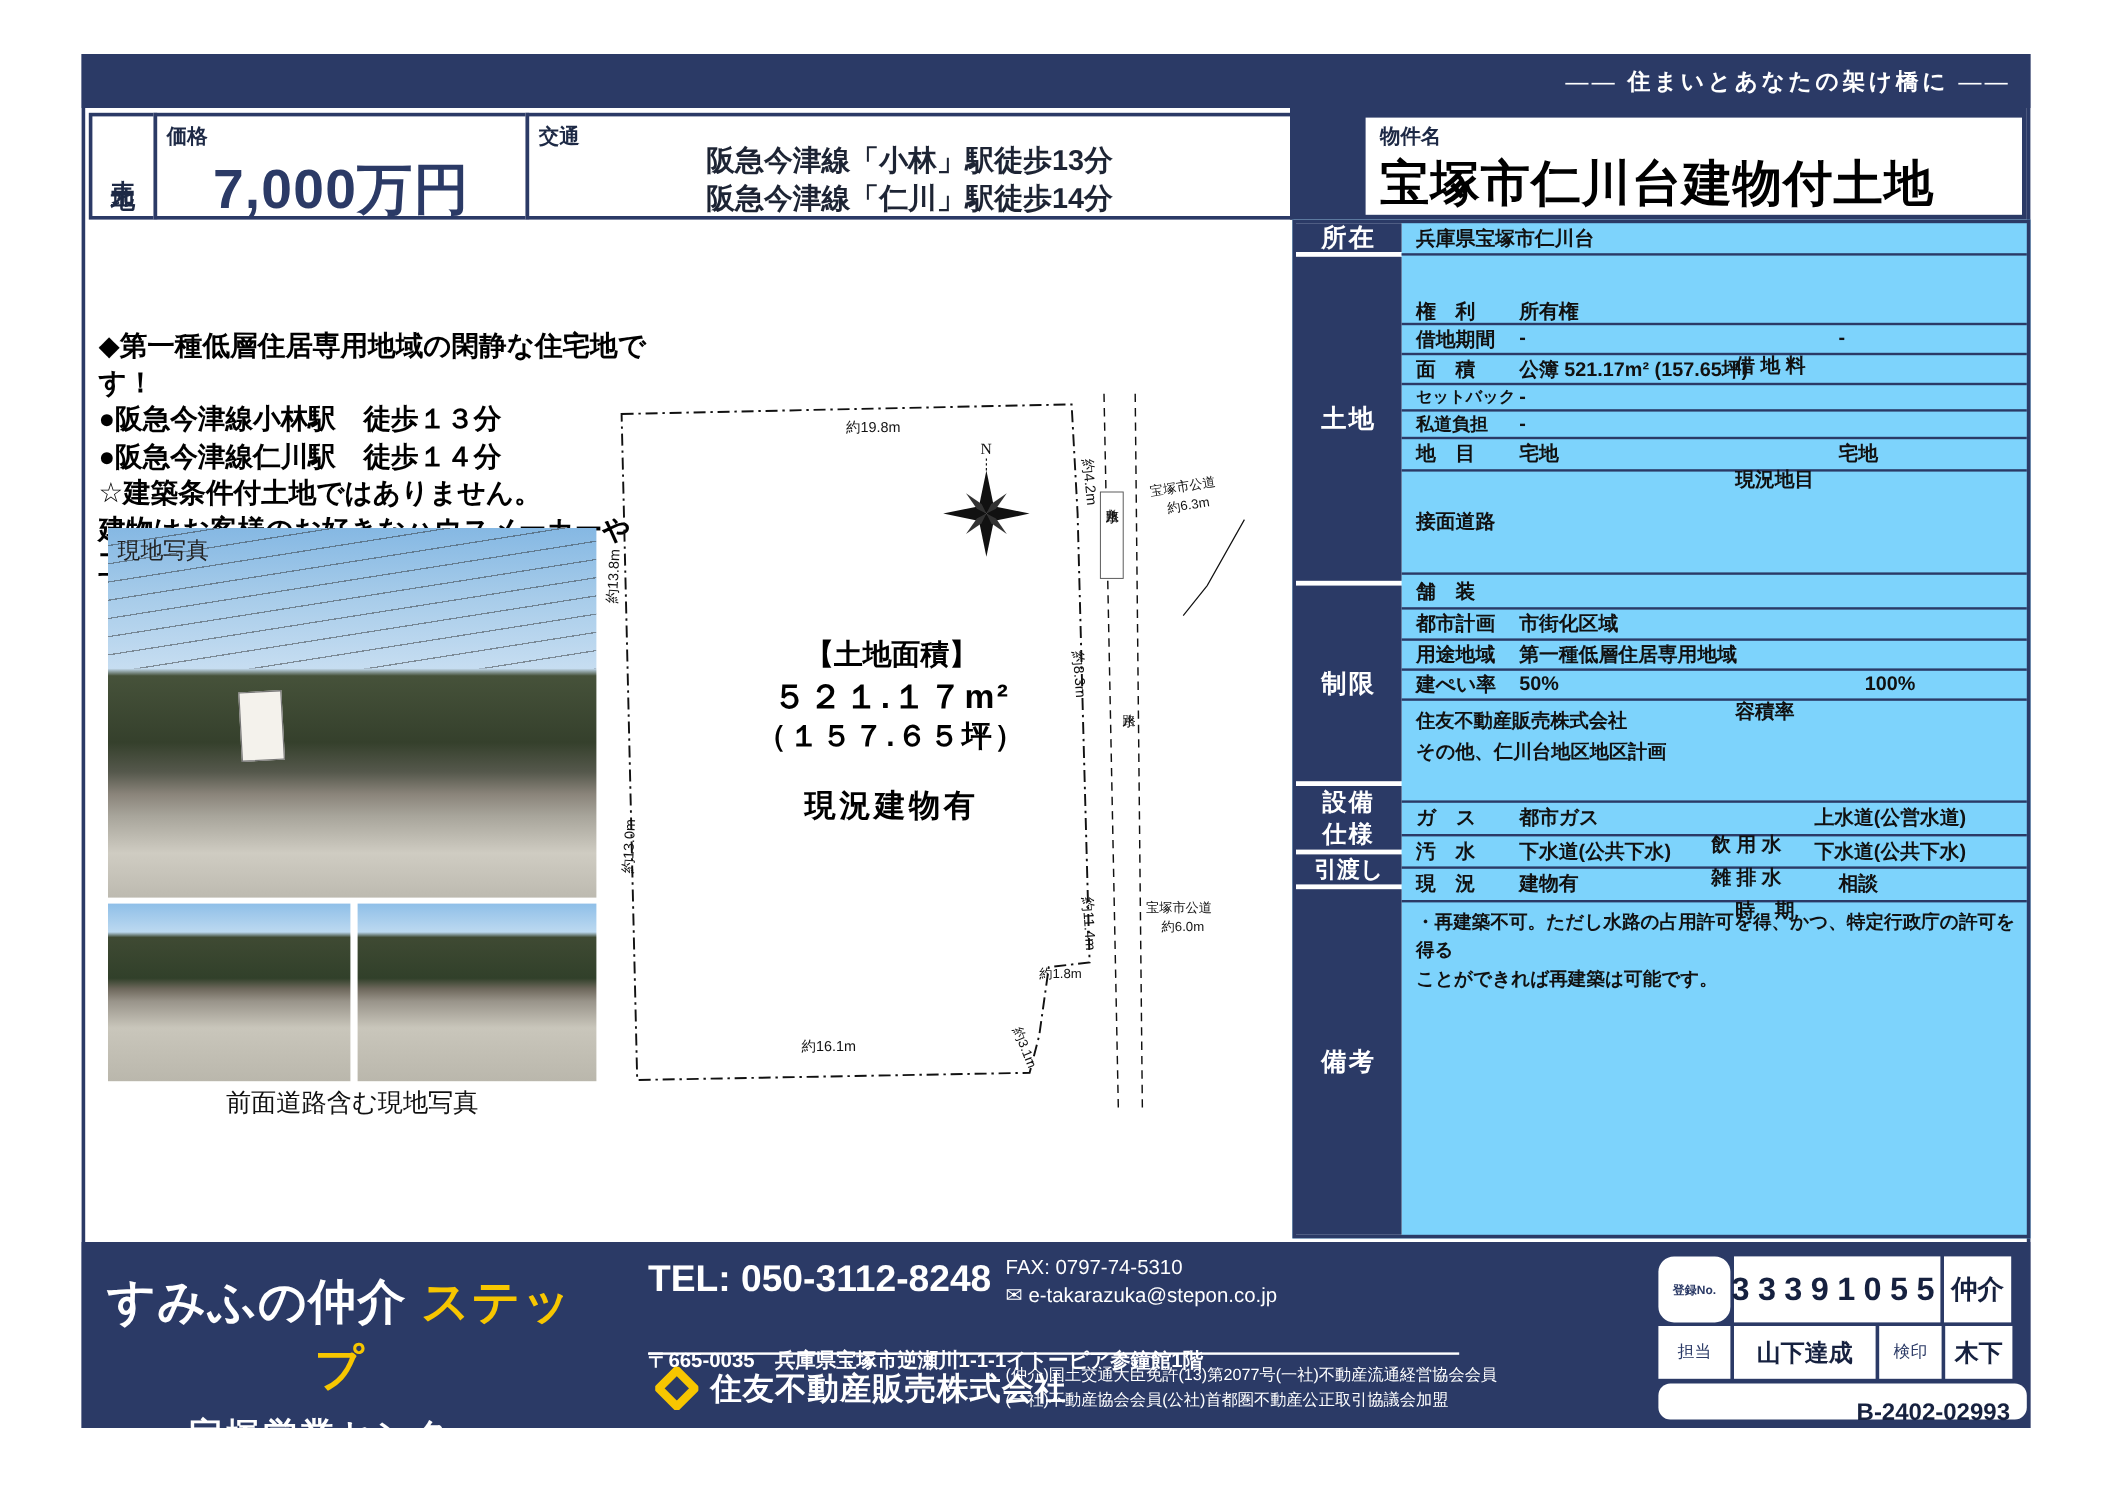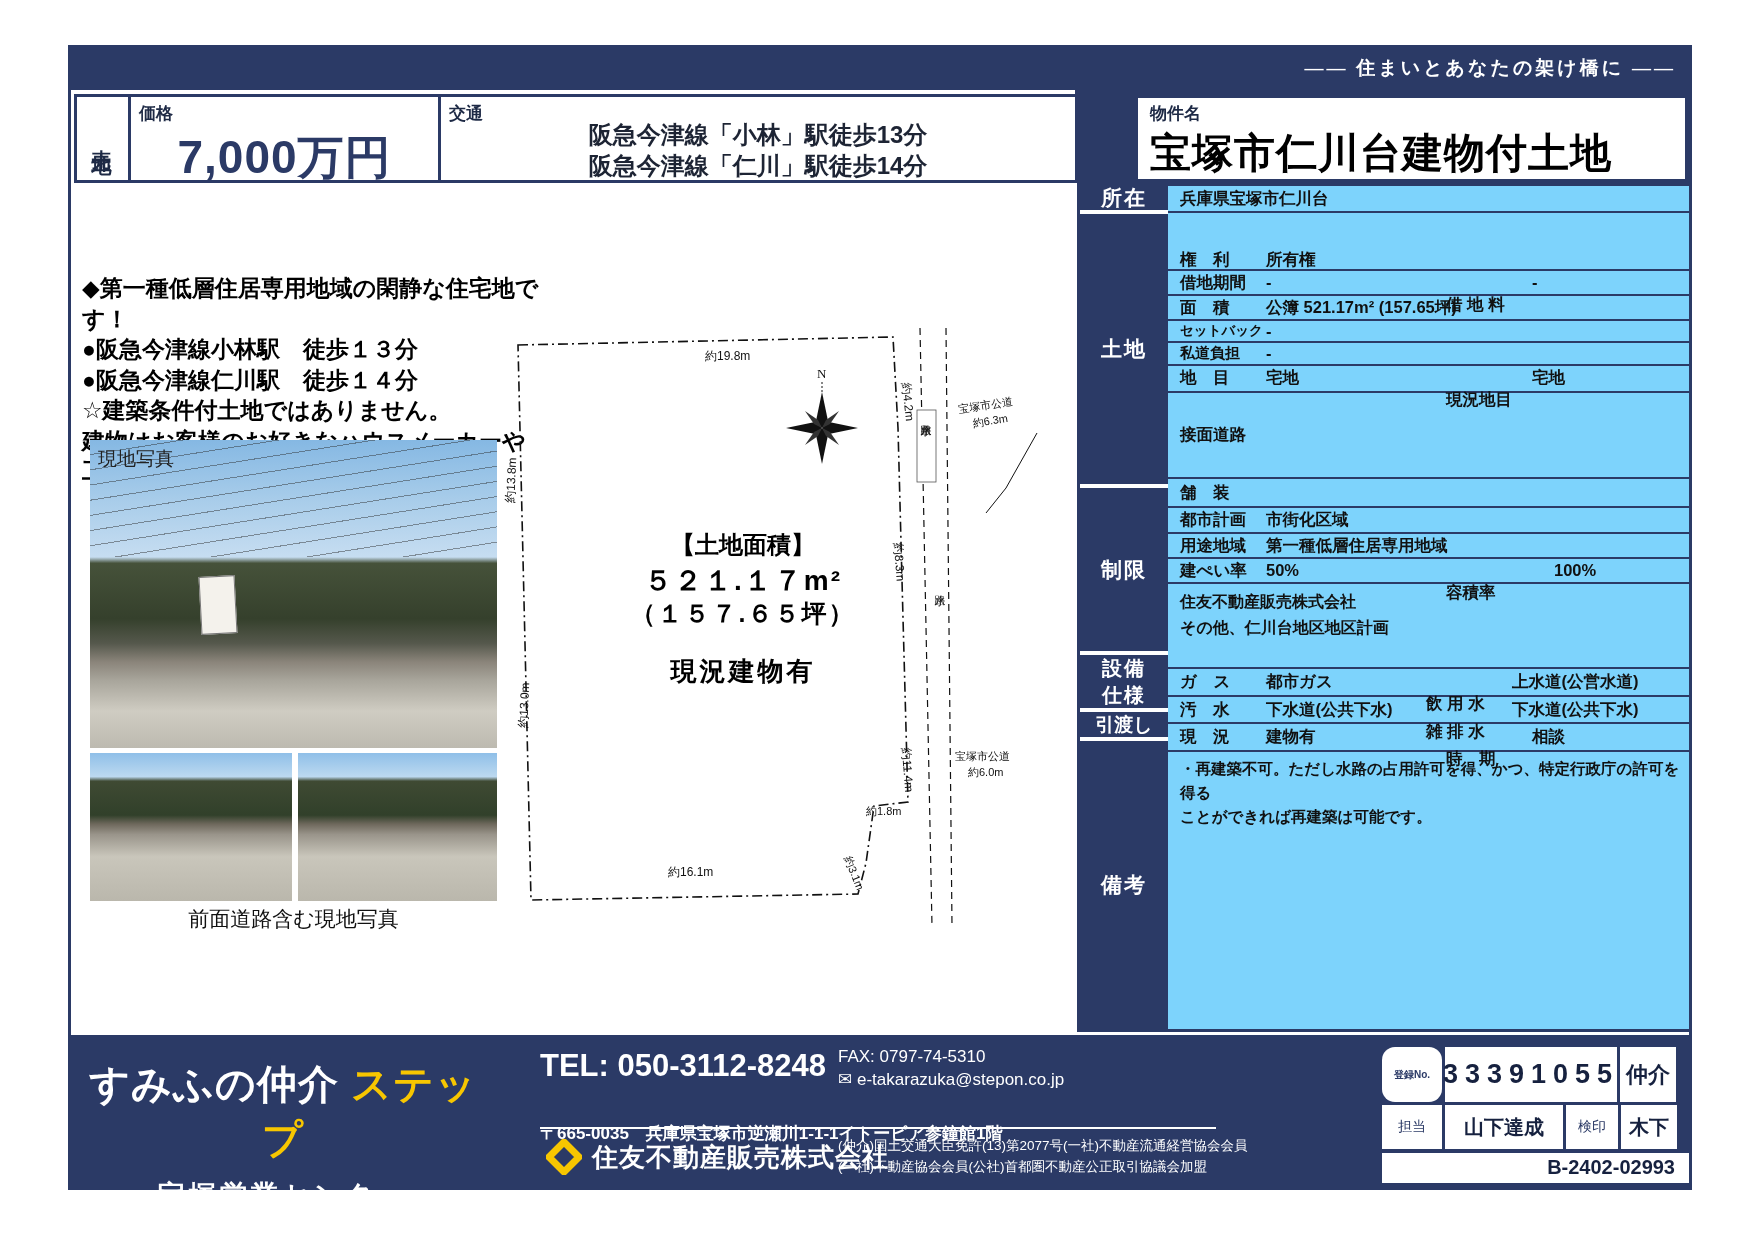--- a/index.html
+++ b/index.html
@@ -86,21 +86,21 @@
   .regrow{ display:flex; gap:3px; margin-bottom:3px; }
   .rcell{ background:#fff; color:var(--navy); display:flex; align-items:center; justify-content:center; }
   .regno-label{ width:60px; height:55px; font-size:10px; font-weight:600;border-radius:13px; }
   .regno{ width:172px; height:55px; font-size:27px; font-weight:700; color:#16213f; letter-spacing:7px; }
   .regtype{ width:56px; height:55px; font-size:22px; font-weight:700; color:#16213f; }
   .agent-label{ width:60px; height:44px; font-size:14px; }
   .agent{ width:118px; height:44px; font-size:20px; font-weight:700; color:#16213f; }
   .seal-label{ width:52px; height:44px; font-size:14px; }
   .seal{ width:56px; height:44px; font-size:20px; font-weight:700; color:#16213f; }
   .docno{ position:absolute; left:1314px; top:118px; width:307px; height:30px; background:#fff;
-          color:#16213f; font-size:20px; font-weight:600; text-align:right; padding:3px 14px 0 0; }
+          color:#16213f; font-size:20px; font-weight:600; text-align:right; padding:13px 14px 0 0;border-radius:10px; }
 </style>
 </head>
 <body>
 
 <div class="page">
  <div class="frame">
   <div class="abs side navy" style="left:0;"></div>
   <div class="abs side navy" style="left:1621px;"></div>
 
   <div class="abs navy topband">

